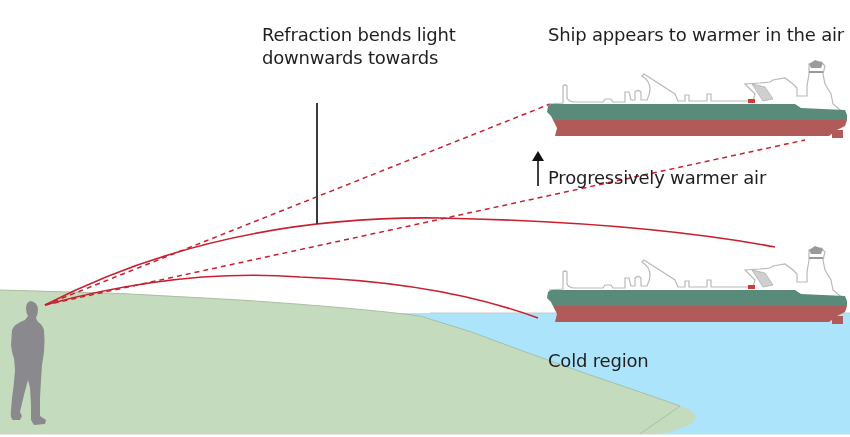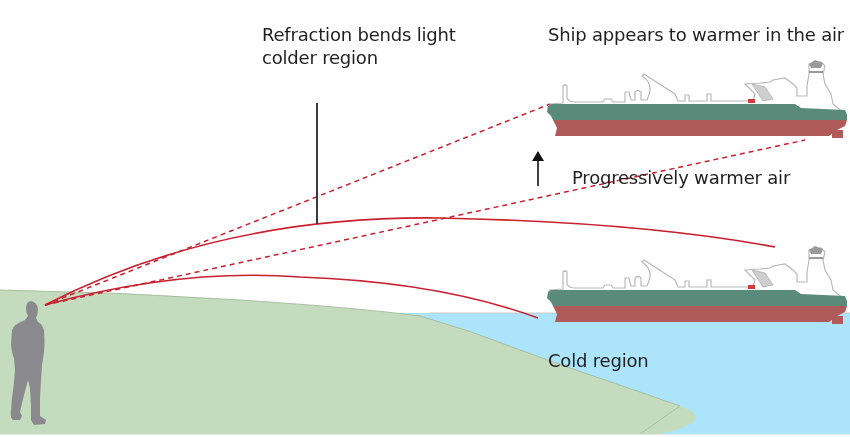--- a/index.html
+++ b/index.html
@@ -4,21 +4,21 @@
   <style>
     html, body { margin: 0; padding: 0; background: #ffffff; }
     body { width: 850px; height: 437px; overflow: hidden; position: relative;
            font-family: "DejaVu Sans", sans-serif; }
     #scene { position: absolute; left: 0; top: 0; width: 850px; height: 437px; }
     .label { position: absolute; color: #1f1f1f; font-size: 18px; line-height: 23px;
              letter-spacing: -0.2px; white-space: nowrap; }
     #lbl-refraction { left: 262px; top: 23px; }
     #lbl-refraction span { display: block; }
     #lbl-ship { left: 548px; top: 23px; }
-    #lbl-warmer { left: 548px; top: 166px; margin-left: 24px; }
+    #lbl-warmer { left: 548px; top: 166px; }
     #lbl-cold { left: 548px; top: 349px; }
   </style>
 </head>
 <body>
 
 <svg id="scene" viewBox="0 0 850 437" xmlns="http://www.w3.org/2000/svg">
   <defs>
     <g id="ship">
 
       <path d="M4 50 L18 49 L18 32 Q20 30 22 32 L22 44 Q24 48 30 48 L58 48 L60 45 L66 45 L68 48 L80 48 L80 38 L84 38 L86 46 L90 46 L90 38 Q93 35 96 38 L96 46 L102 46 Q110 30 97 22 L99 20 L130 40 L133 47 L140 47 L140 41 L144 41 L144 47 L162 47 L162 40 L166 40 L166 47 L208 47 L210 40 L200 30 L215 29 L225 28 L228 26 L240 24 L248 30 L252 34 L252 42 L262 42 L262 32 L264 20 L264 10 L276 8 L280 12 L278 20 L280 30 L286 40 L288 50 L300 60 L302 62" fill="none" stroke="#b9b9b9" stroke-width="1.2"></path>
@@ -56,17 +56,17 @@
   <line x1="538" y1="160" x2="538" y2="186" stroke="#111" stroke-width="1.6"></line>
   <path d="M532 161 L538 151 L544 161 Z" fill="#111"></path>
 
   <use href="#ship" x="545" y="54"></use>
 
   <use href="#ship" x="545" y="240"></use>
 </svg>
 
 <div id="lbl-refraction" class="label">
   <span>Refraction bends light</span>
-  <span>colder region</span>
+  <span>downwards towards</span>
 </div>
 <div id="lbl-ship" class="label">Ship appears to warmer in the air</div>
 <div id="lbl-warmer" class="label">Progressively warmer air</div>
 <div id="lbl-cold" class="label">Cold region</div>
 
 </body></html>

